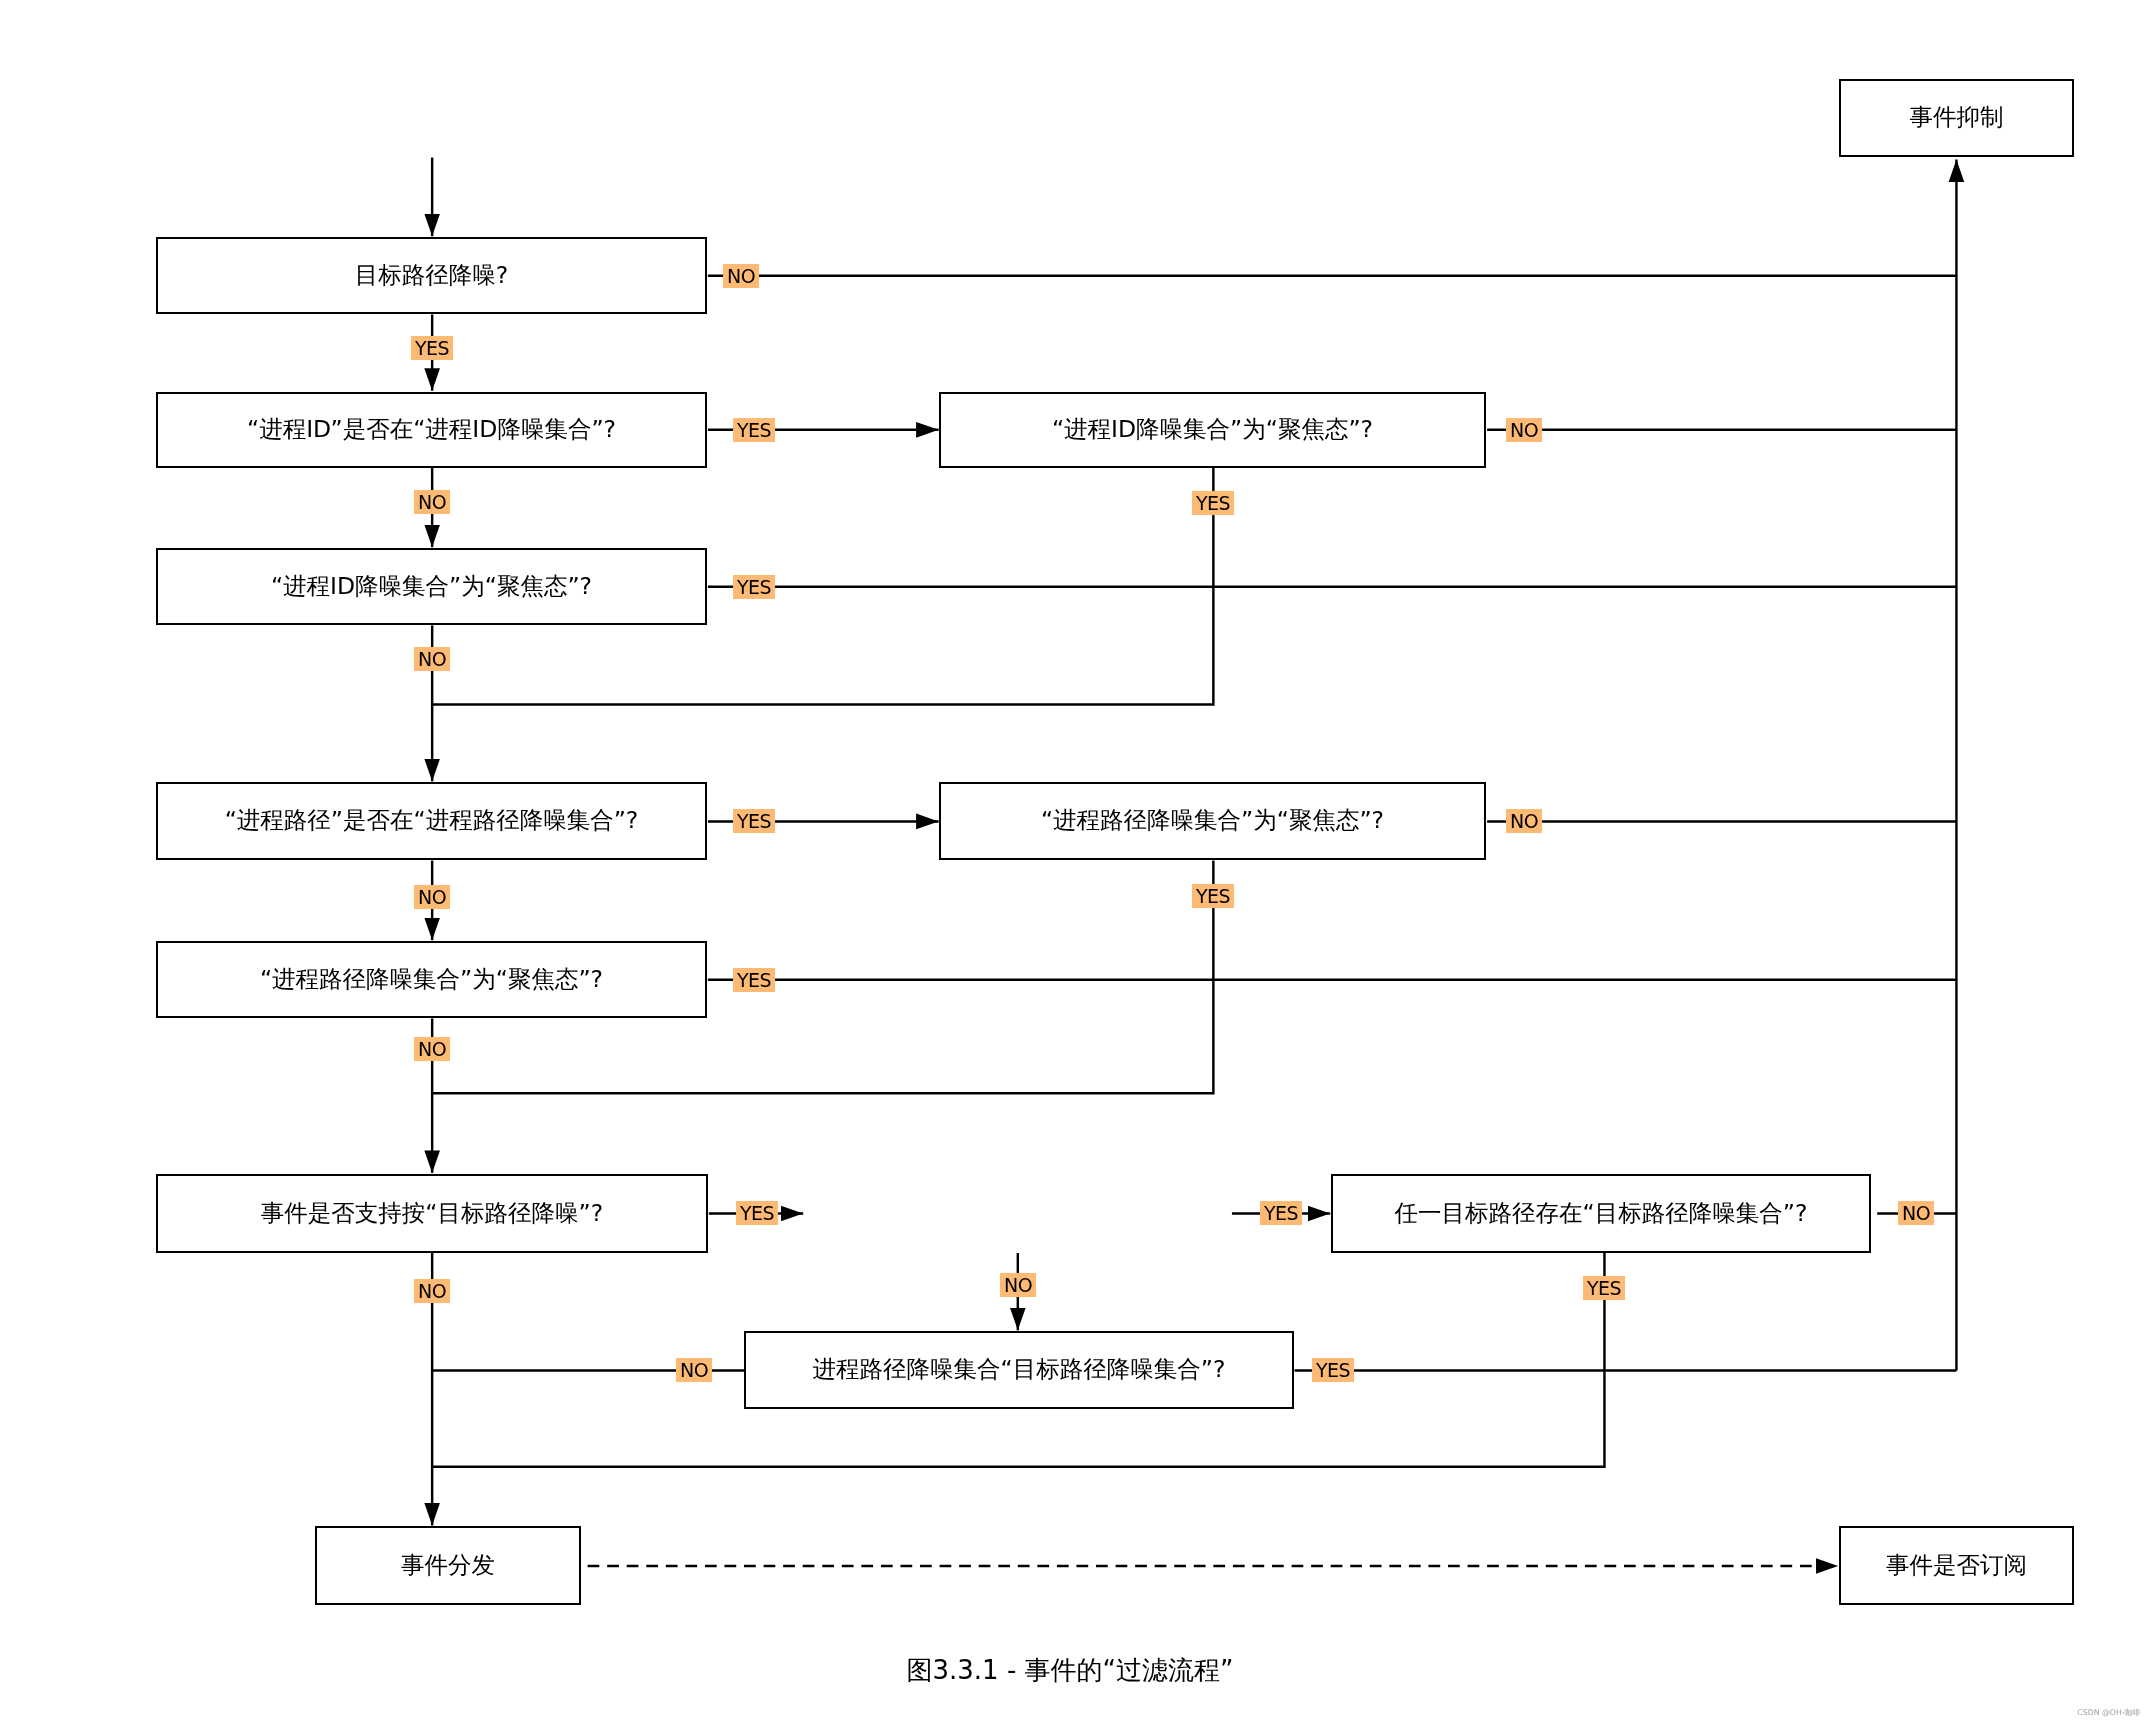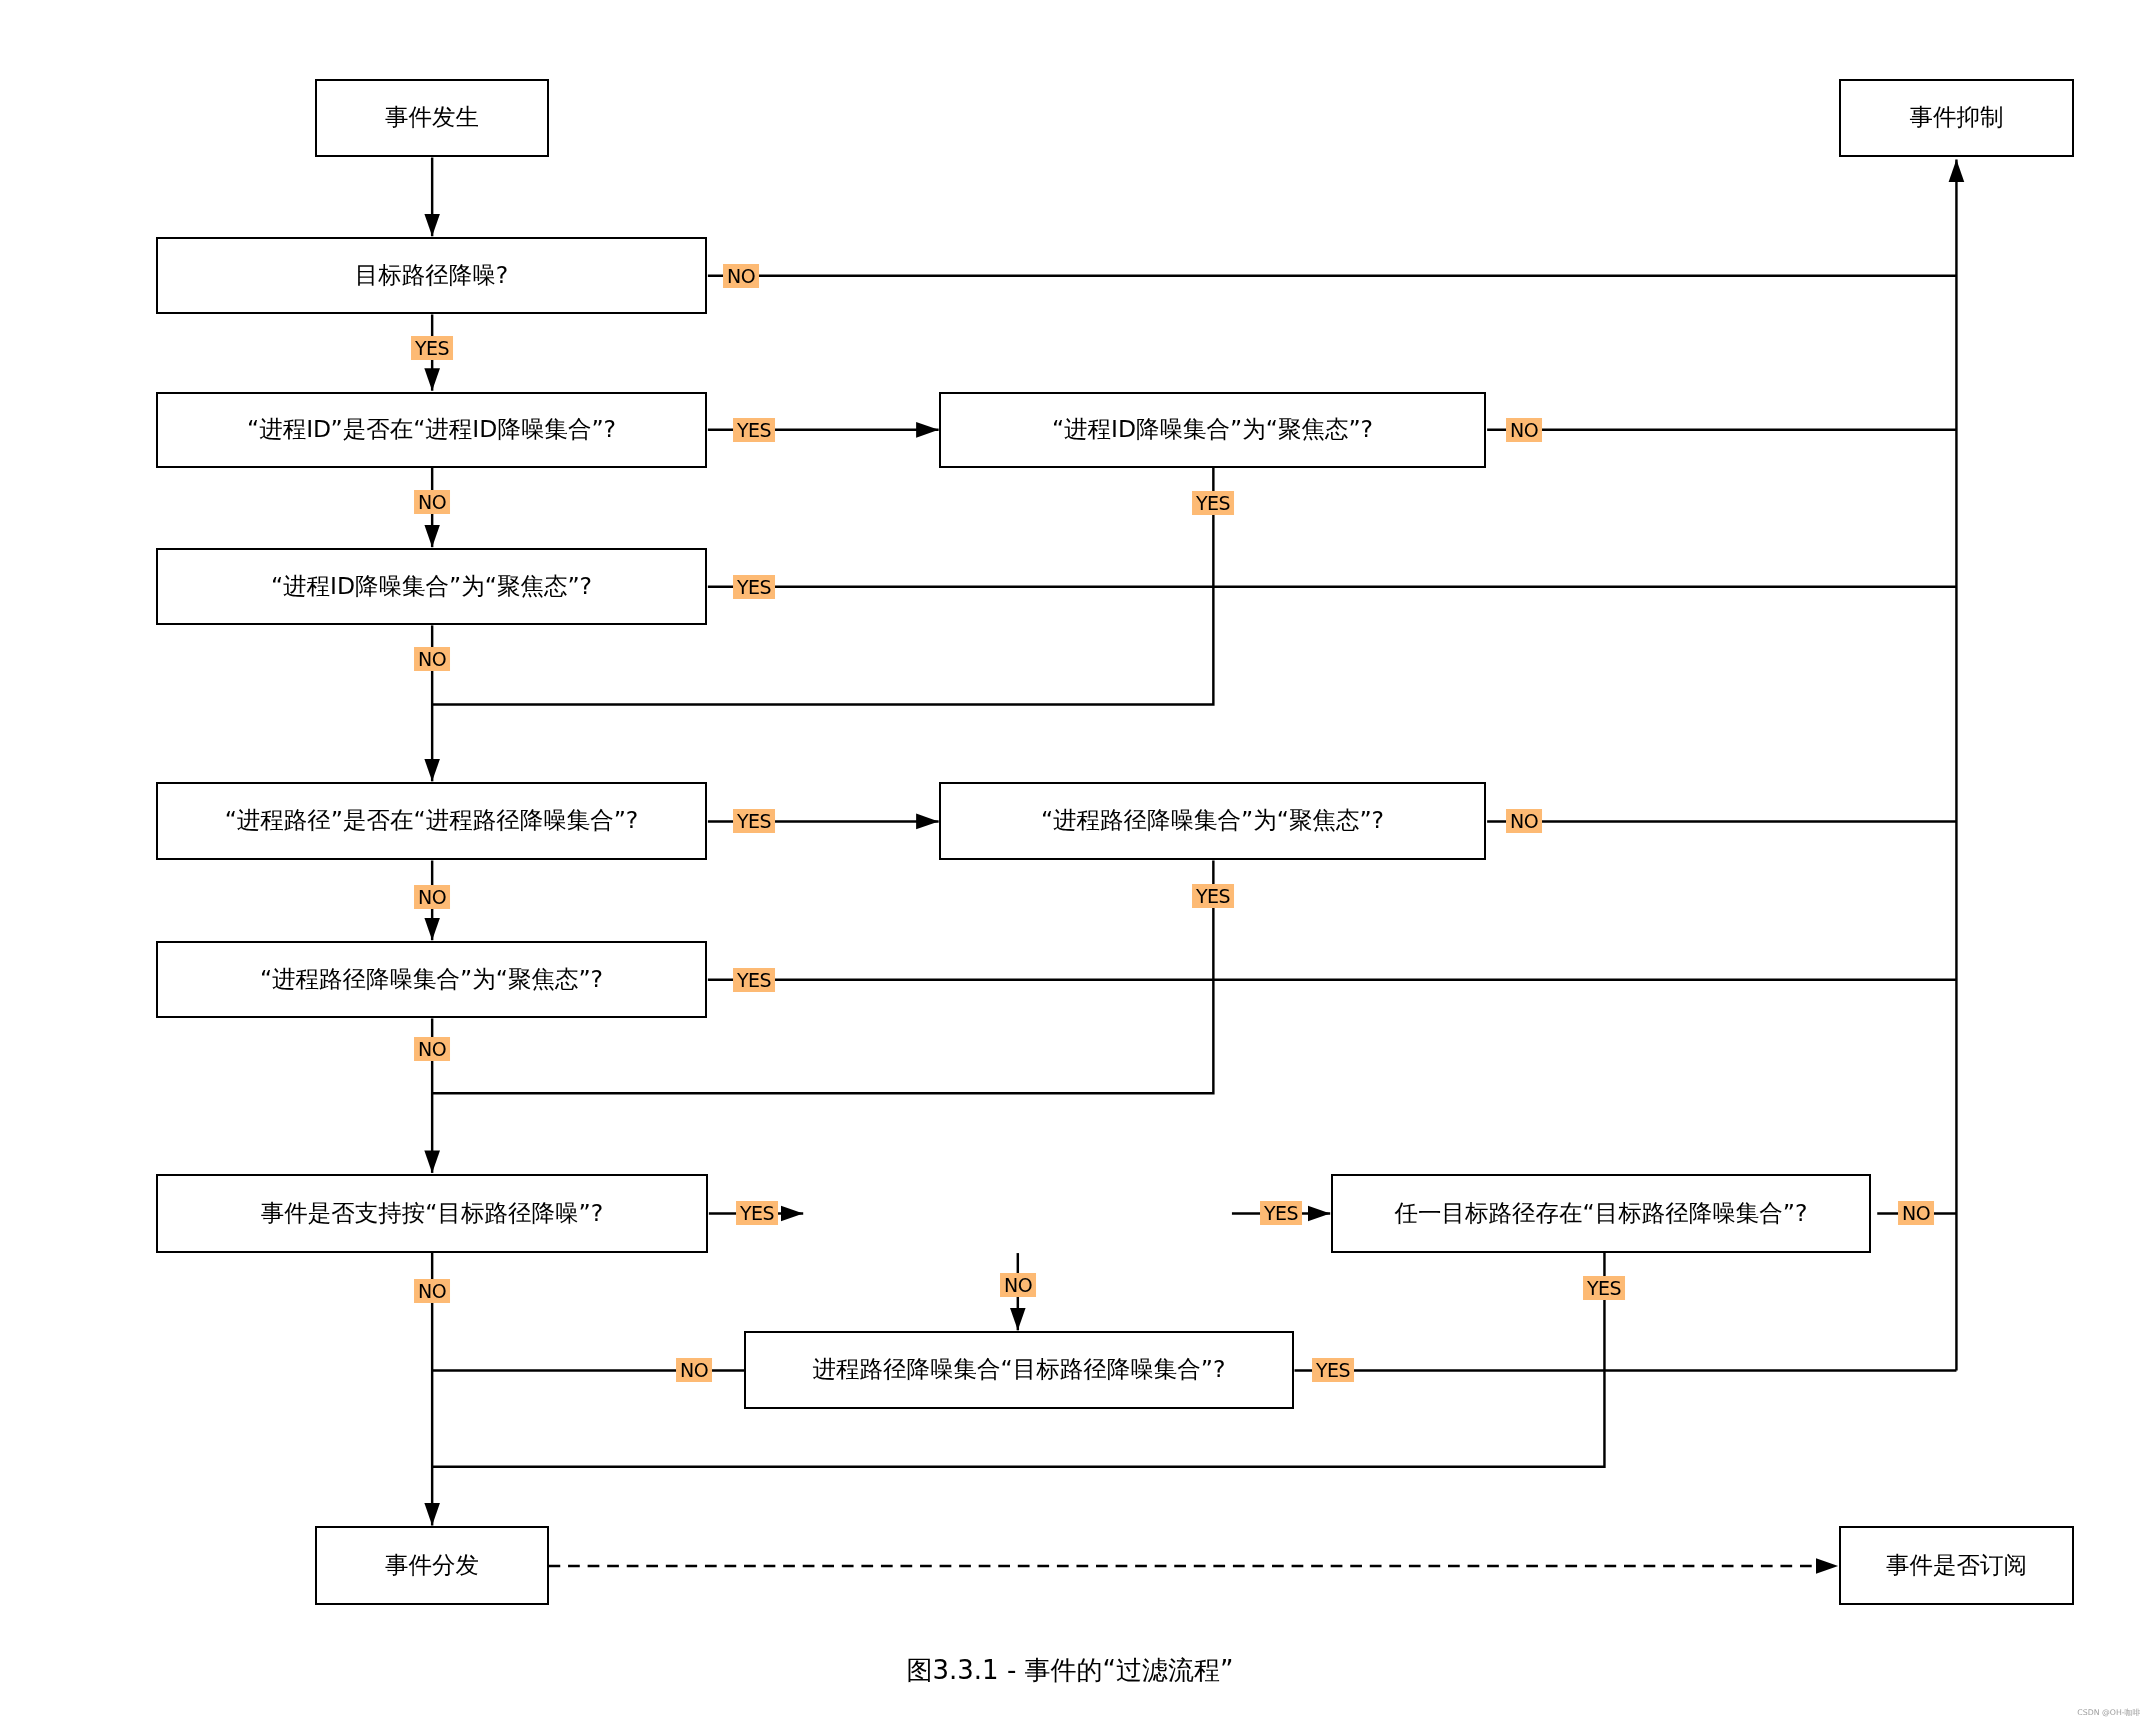--- a/index.html
+++ b/index.html
@@ -105,21 +105,20 @@
 
     <path class="edge" d="M884 2563 L884 3120" marker-end="url(#ah)"></path>
 
     <path class="edge" d="M1522 2803 L884 2803"></path>
 
     <path class="edge" d="M2648 2803 L4002 2803"></path>
 
     <path class="edge dashed" d="M1122 3203 L3760 3203" marker-end="url(#ah)"></path>
   </svg>
 
-  <div class="node" style="left:315px;top:79px;width:234px;height:78px;">事件发生</div>
 
   <div class="node" style="left:1839px;top:79px;width:235px;height:78px;">事件抑制</div>
 
   <div class="node" style="left:156px;top:237px;width:551px;height:77px;">目标路径降噪?</div>
 
   <div class="node" style="left:156px;top:392px;width:551px;height:76px;">“进程ID”是否在“进程ID降噪集合”?</div>
 
   <div class="node" style="left:939px;top:392px;width:547px;height:76px;">“进程ID降噪集合”为“聚焦态”?</div>
 
   <div class="node" style="left:156px;top:548px;width:551px;height:77px;">“进程ID降噪集合”为“聚焦态”?</div>
@@ -130,21 +129,21 @@
 
   <div class="node" style="left:156px;top:941px;width:551px;height:77px;">“进程路径降噪集合”为“聚焦态”?</div>
 
   <div class="node" style="left:156px;top:1174px;width:552px;height:79px;">事件是否支持按“目标路径降噪”?</div>
 
 
   <div class="node" style="left:1331px;top:1174px;width:540px;height:79px;">任一目标路径存在“目标路径降噪集合”?</div>
 
   <div class="node" style="left:744px;top:1331px;width:550px;height:78px;">进程路径降噪集合“目标路径降噪集合”?</div>
 
-  <div class="node" style="left:315px;top:1526px;width:234px;height:79px;">事件分发</div>
+  <div class="node" style="left:315px;top:1526px;width:266px;height:79px;">事件分发</div>
 
   <div class="node" style="left:1839px;top:1526px;width:235px;height:79px;">事件是否订阅</div>
 
   <span class="lbl" style="left:741px;top:276px;">NO</span>
   <span class="lbl" style="left:432px;top:348px;">YES</span>
   <span class="lbl" style="left:754px;top:430px;">YES</span>
   <span class="lbl" style="left:1524px;top:430px;">NO</span>
   <span class="lbl" style="left:432px;top:502px;">NO</span>
   <span class="lbl" style="left:1213px;top:503px;">YES</span>
   <span class="lbl" style="left:754px;top:587px;">YES</span>

